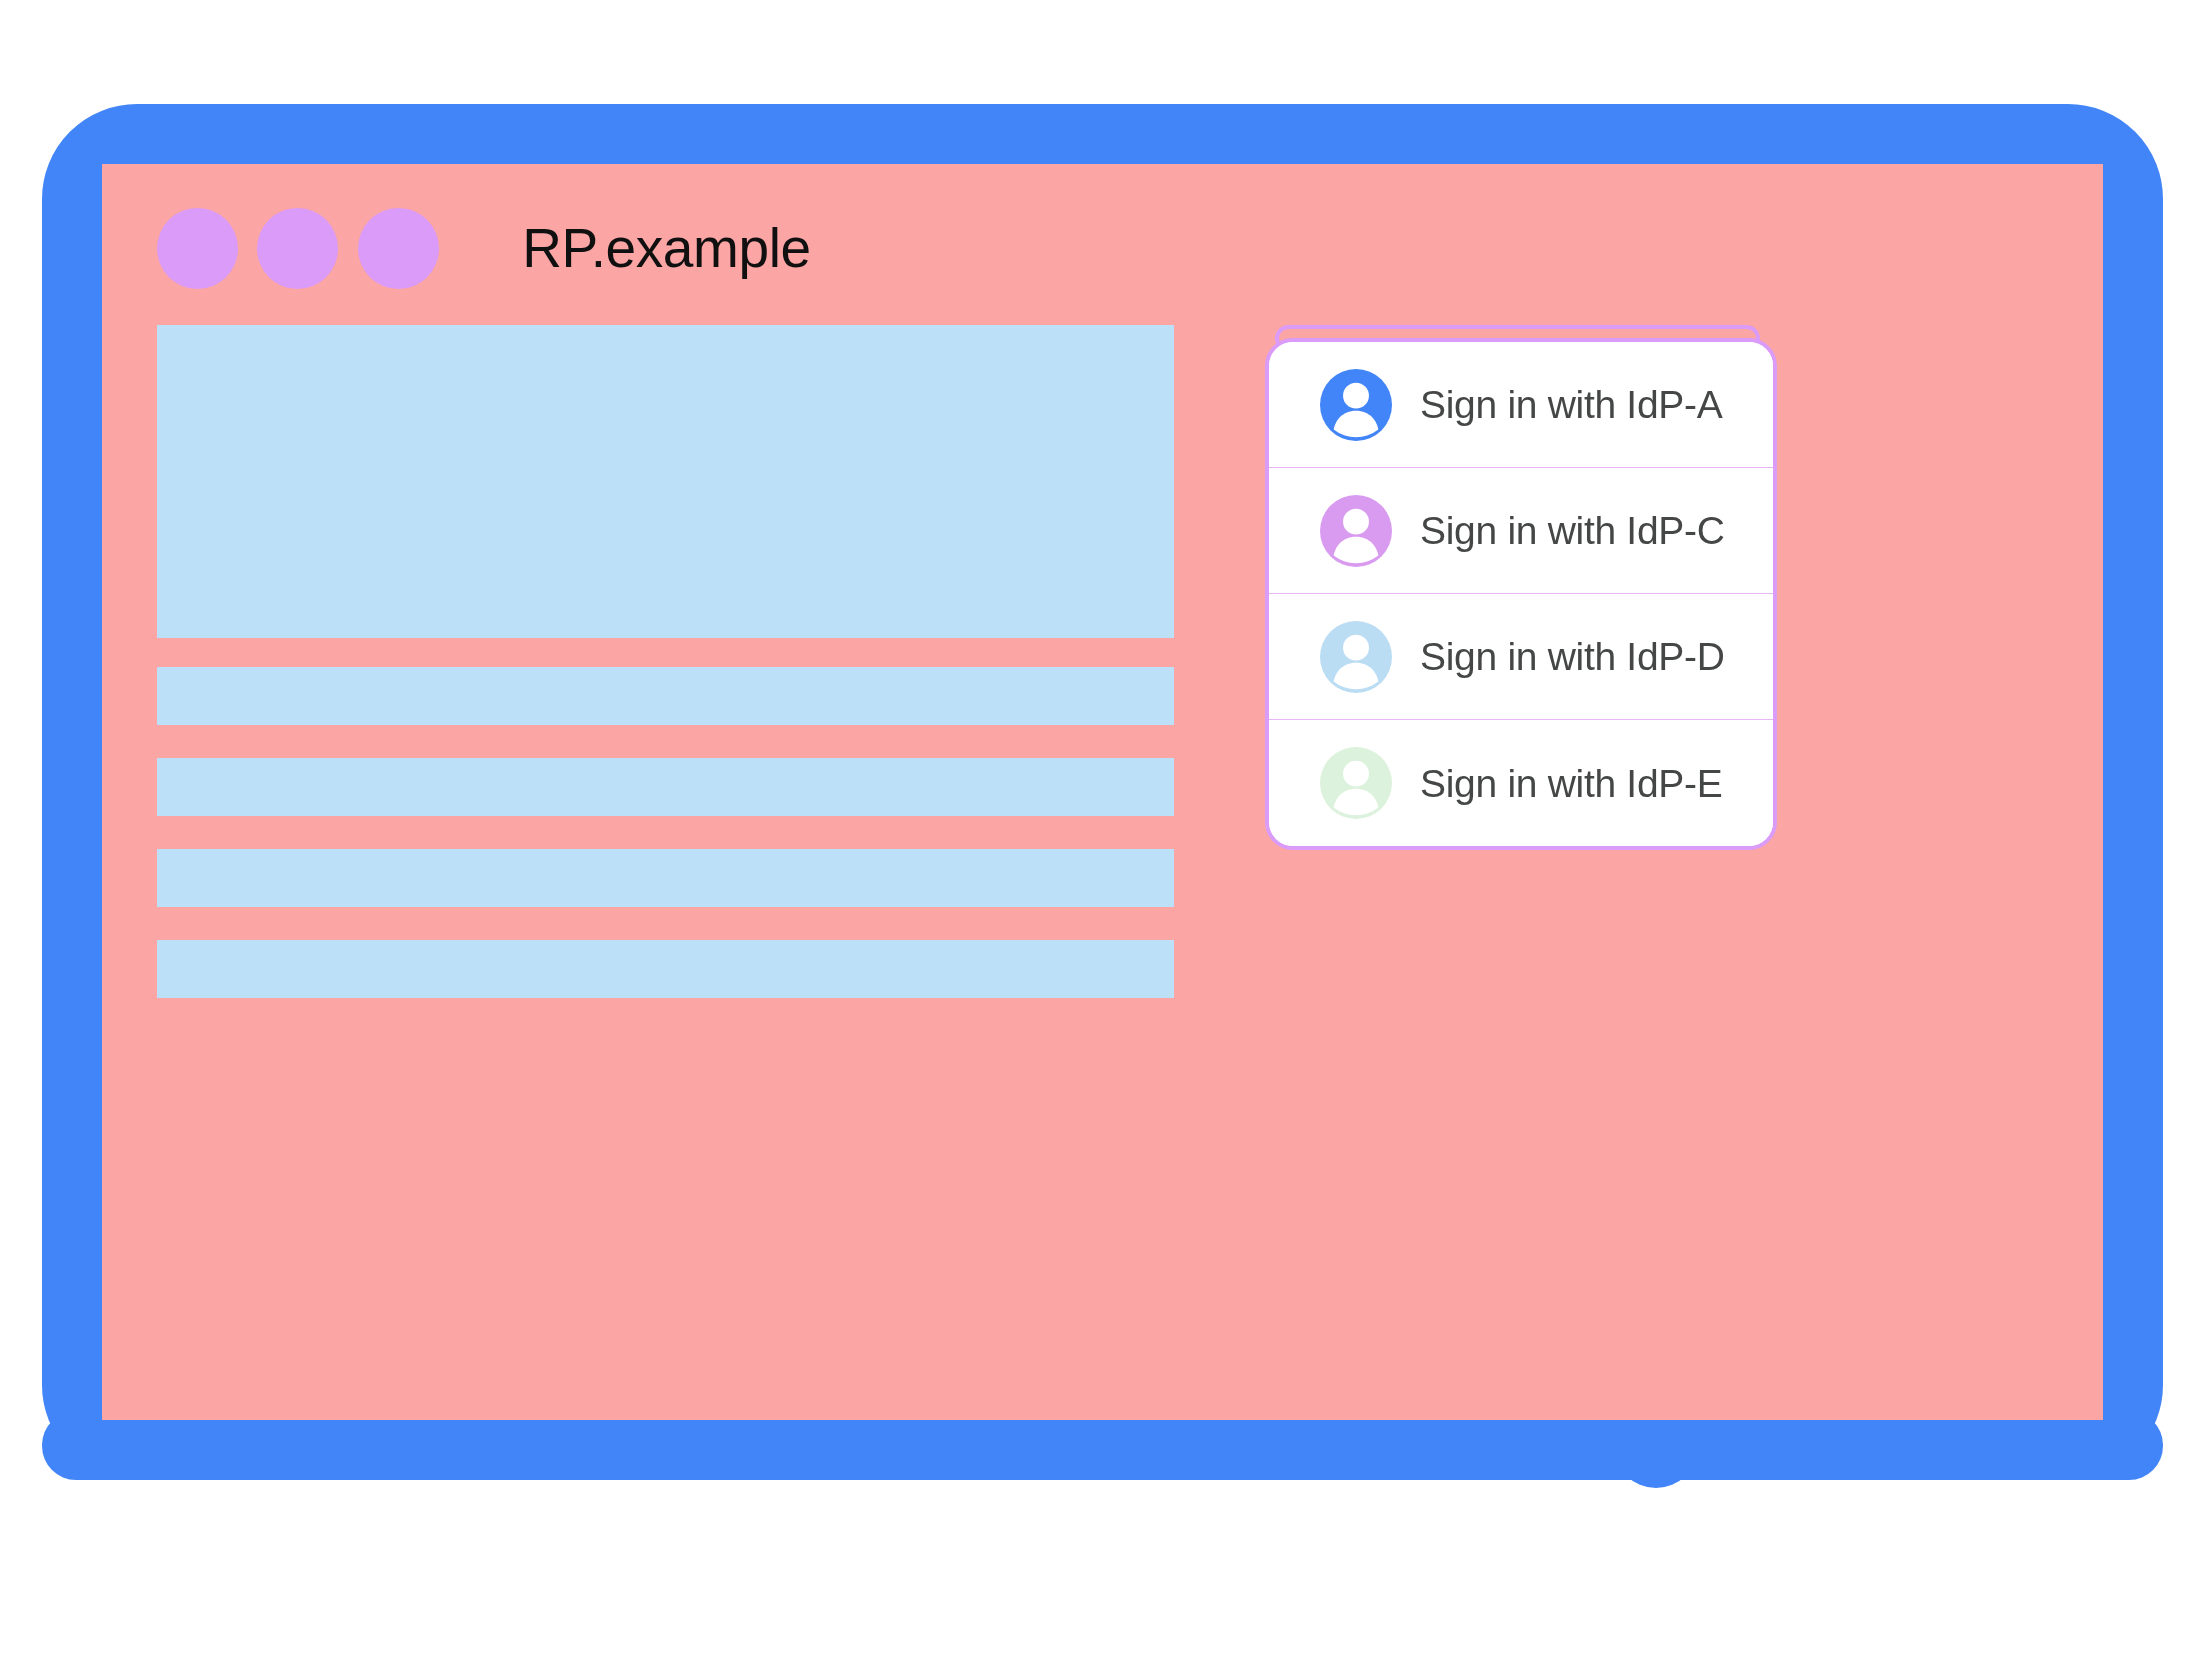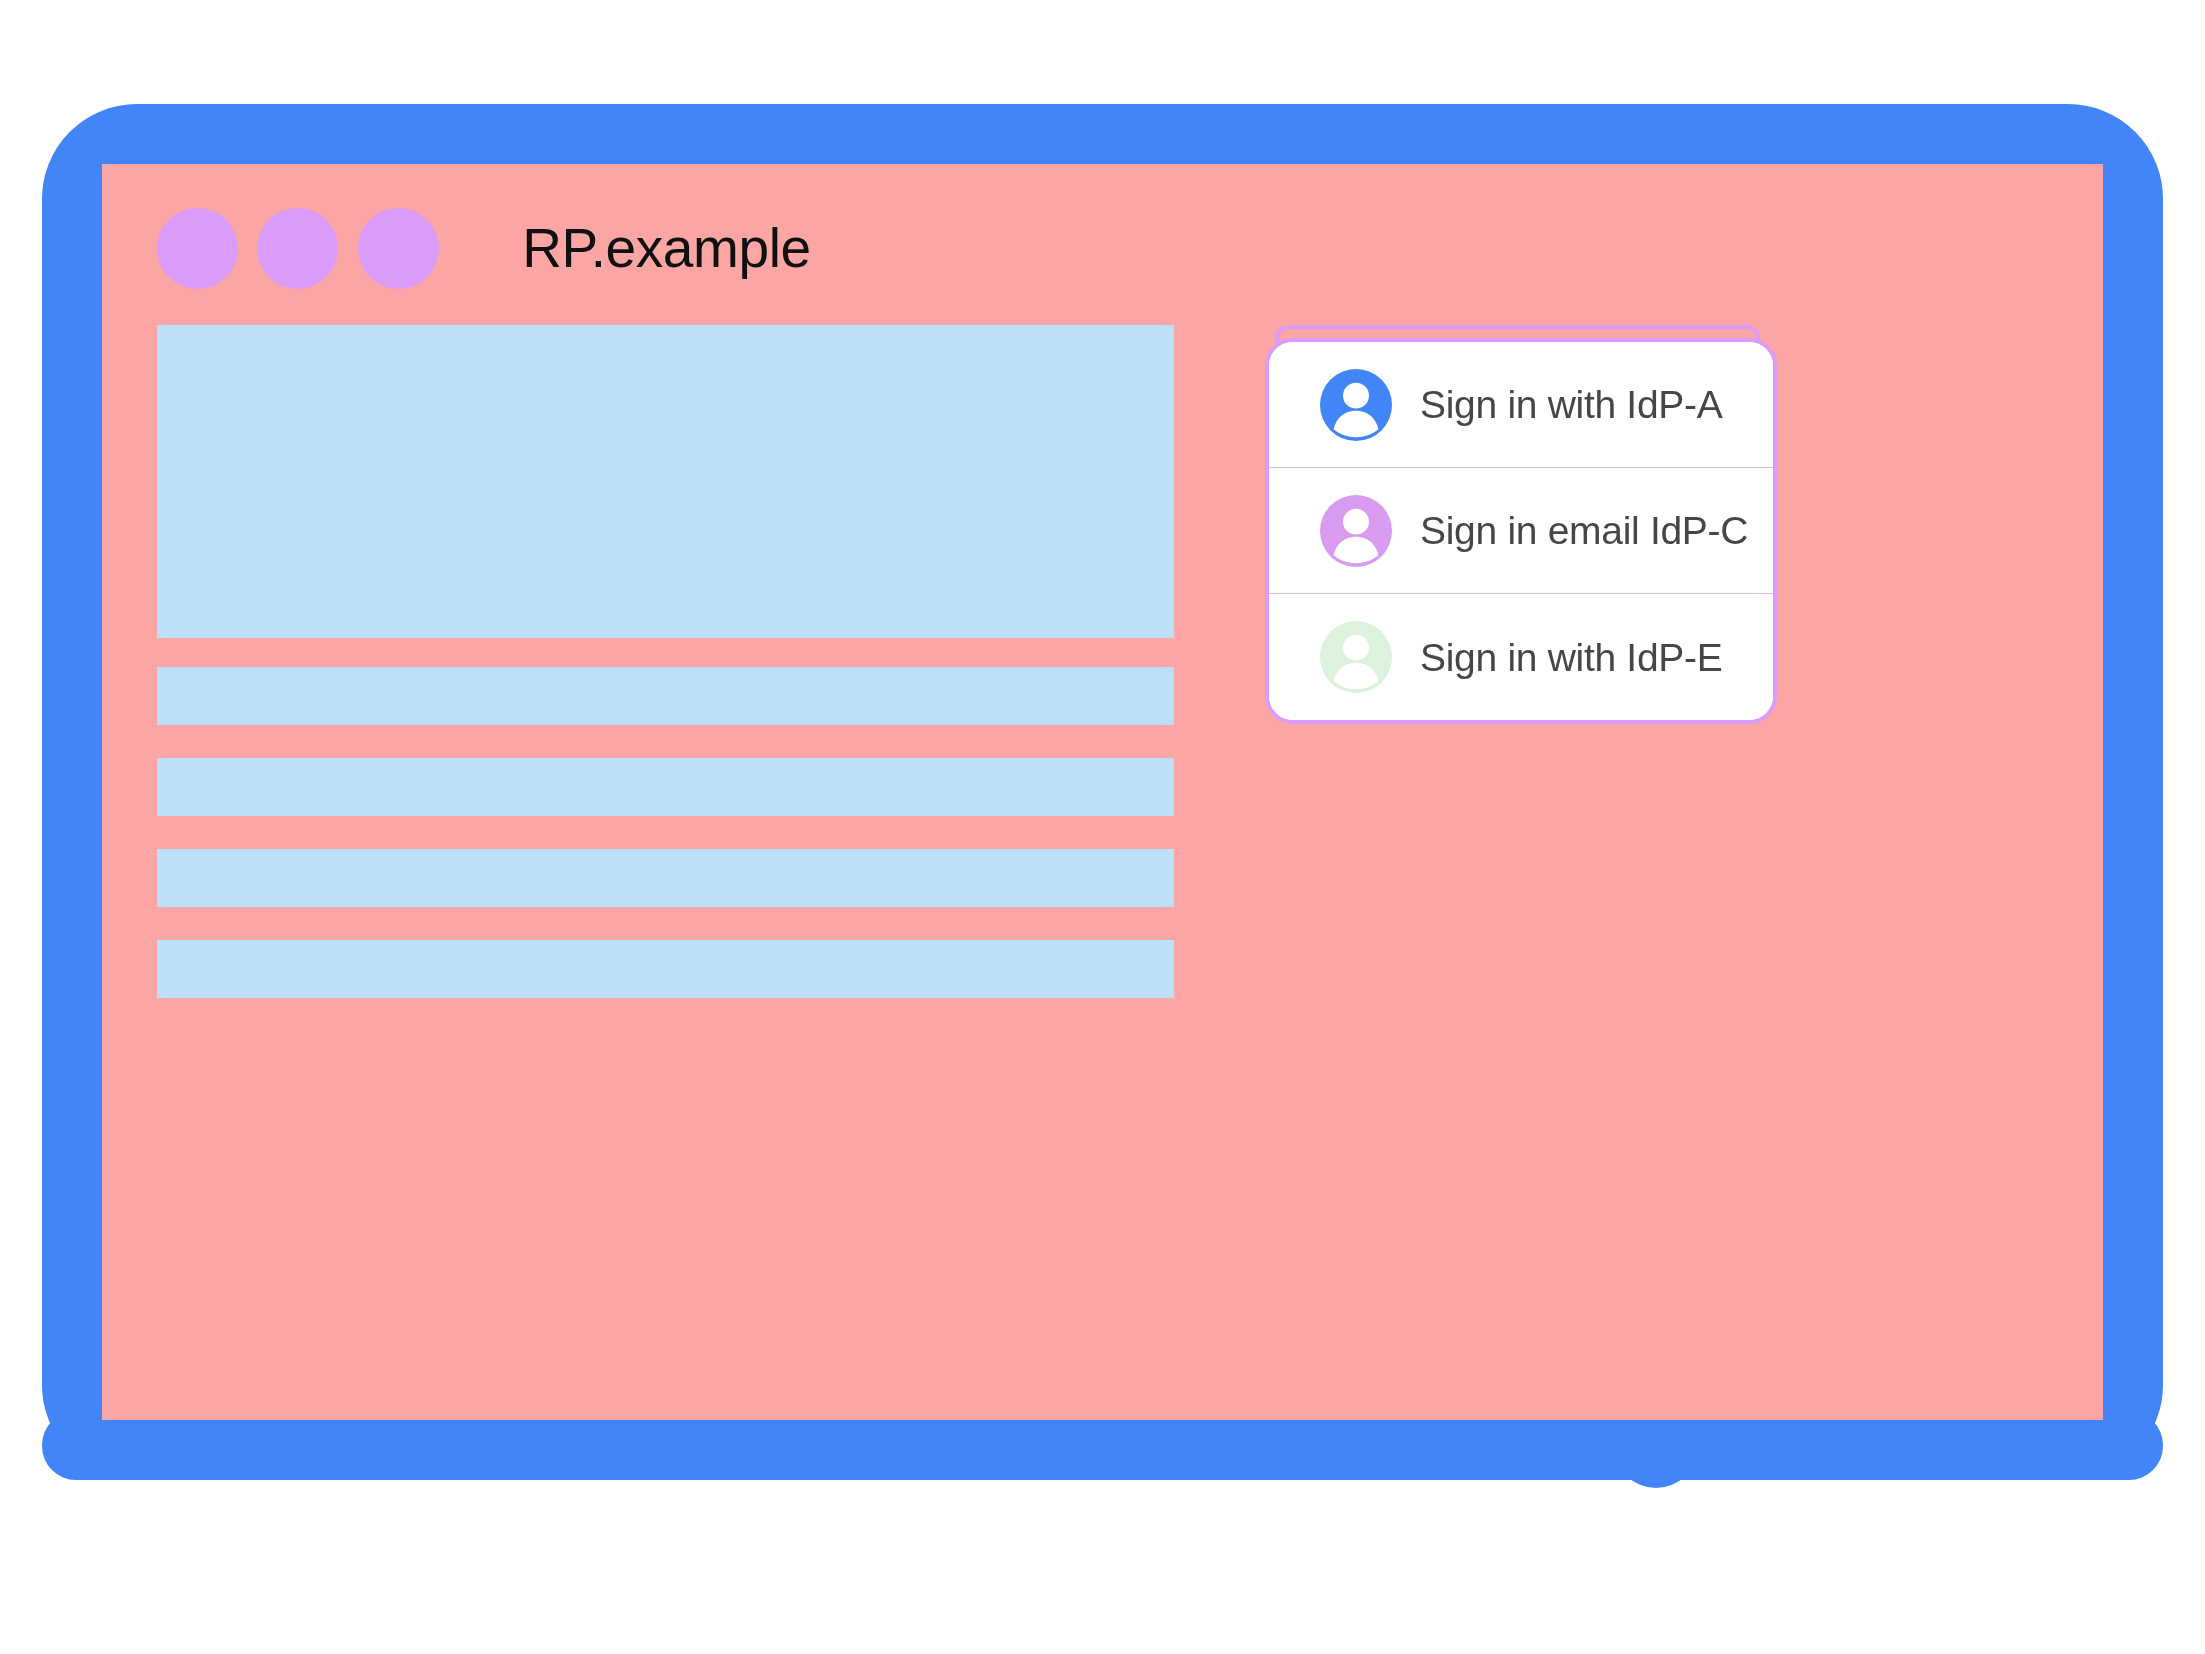--- a/index.html
+++ b/index.html
@@ -207,21 +207,31 @@
             <span class="account-label">Sign in with IdP-A</span>
           </div>
           <div class="account-row">
             <span class="avatar">
               <svg viewBox="0 0 100 100" aria-hidden="true">
                 <circle cx="50" cy="50" r="50" fill="#D99BF0"></circle>
                 <circle cx="50" cy="37" r="18" fill="#ffffff"></circle>
                 <path d="M50 58 C31 58 21 72 19 84 A50 50 0 0 0 81 84 C79 72 69 58 50 58 Z" fill="#ffffff"></path>
               </svg>
             </span>
-            <span class="account-label">Sign in email IdP-C</span>
+            <span class="account-label">Sign in with IdP-C</span>
+          </div>
+          <div class="account-row">
+            <span class="avatar">
+              <svg viewBox="0 0 100 100" aria-hidden="true">
+                <circle cx="50" cy="50" r="50" fill="#BBDDF4"></circle>
+                <circle cx="50" cy="37" r="18" fill="#ffffff"></circle>
+                <path d="M50 58 C31 58 21 72 19 84 A50 50 0 0 0 81 84 C79 72 69 58 50 58 Z" fill="#ffffff"></path>
+              </svg>
+            </span>
+            <span class="account-label">Sign in with IdP-D</span>
           </div>
           <div class="account-row">
             <span class="avatar">
               <svg viewBox="0 0 100 100" aria-hidden="true">
                 <circle cx="50" cy="50" r="50" fill="#DCF2DC"></circle>
                 <circle cx="50" cy="37" r="18" fill="#ffffff"></circle>
                 <path d="M50 58 C31 58 21 72 19 84 A50 50 0 0 0 81 84 C79 72 69 58 50 58 Z" fill="#ffffff"></path>
               </svg>
             </span>
             <span class="account-label">Sign in with IdP-E</span>

